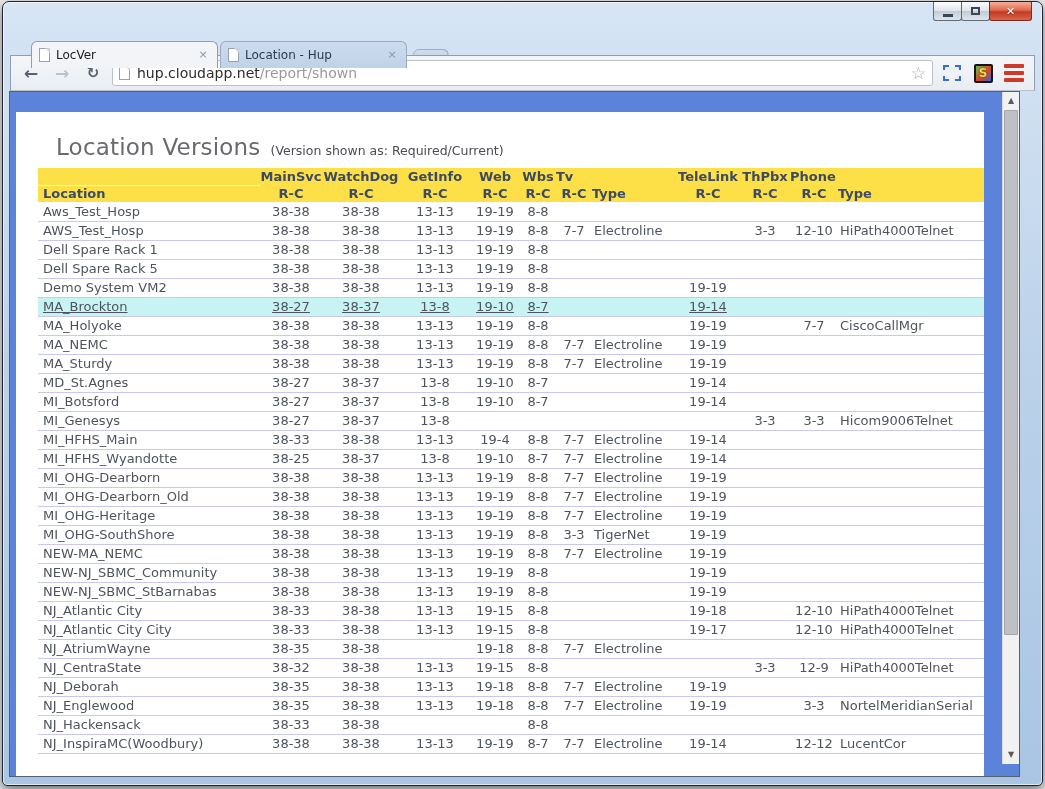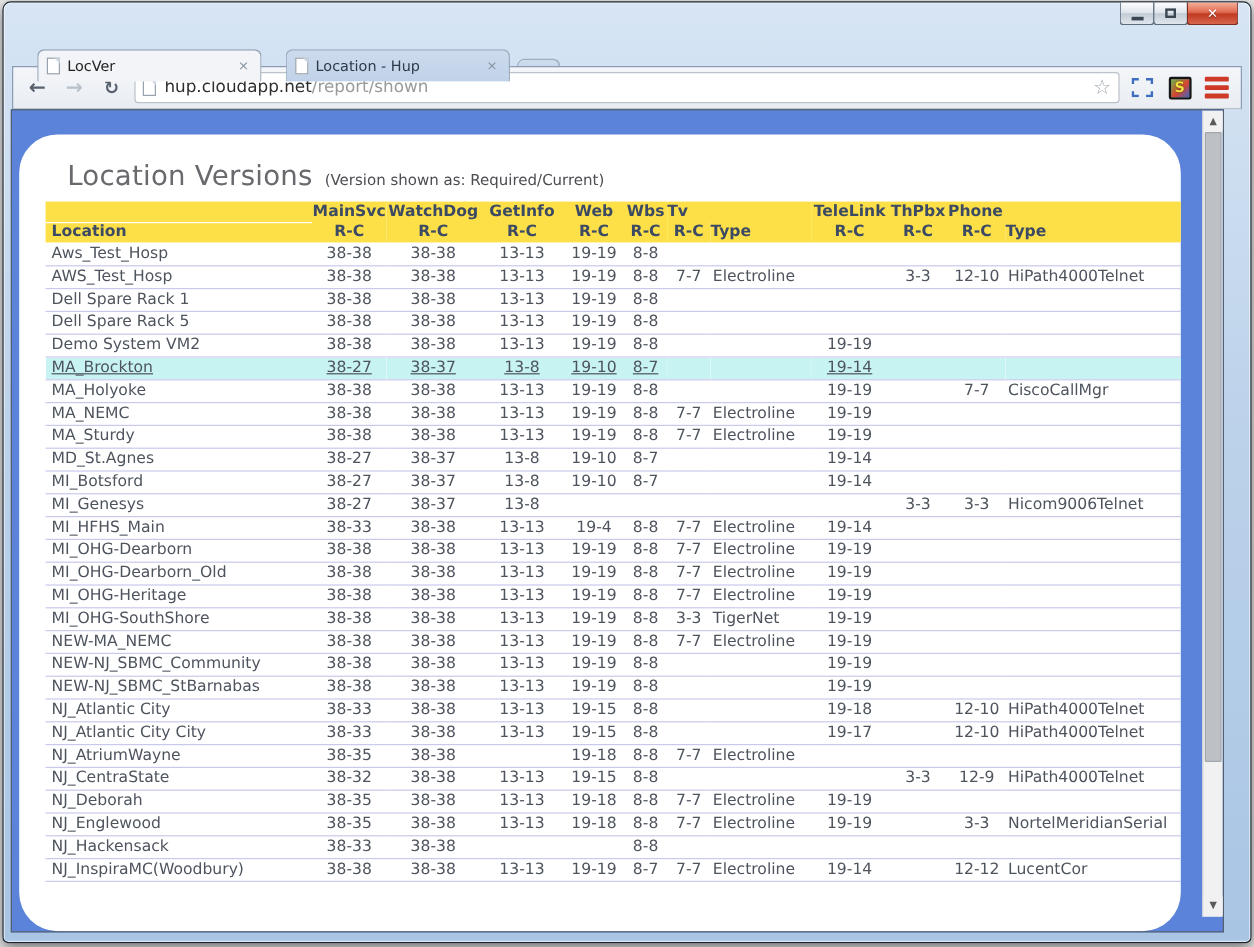--- a/index.html
+++ b/index.html
@@ -20,21 +20,21 @@
     background:linear-gradient(180deg,#f5b09a,#e06a50 45%,#c13a22 55%,#d7654c);
     color:#fff; font-weight:bold; text-shadow:0 1px 1px rgba(0,0,0,.4); }
   .winbtn .minbar { width:10px; height:3px; background:#3a4654; margin-top:8px; }
   .winbtn .maxbox { width:9px; height:8px; border:2px solid #3a4654; }
 
   
   .tabstrip { position:absolute; top:39px; left:28px; height:27px; display:flex; align-items:flex-end; }
   .tab { height:27px; width:187px; display:flex; align-items:center; padding:0 7px;
     border-radius:6px 6px 0 0; font-size:12px; color:#2c3a4c; position:relative; }
   .tab.active { background:#f2f4f7; border:1px solid #8d9db3; border-bottom:none; z-index:3; color:#222; }
-  .tab.inactive { background:linear-gradient(180deg,#cddbee,#c0d2e8); border:1px solid #9aabc2; border-bottom:none; margin-left:20px; z-index:2; }
+  .tab.inactive { background:linear-gradient(180deg,#cddbee,#c0d2e8); border:1px solid #9aabc2; border-bottom:none; margin-left:2px; z-index:2; }
   .tab-label { flex:1; margin-left:6px; white-space:nowrap; overflow:hidden; }
   .tab-close { width:14px; height:14px; font-size:11px; line-height:14px; text-align:center; color:#8b97a5; border-radius:7px; }
   .newtab { width:36px; height:17px; margin-left:5px; margin-bottom:2px; background:linear-gradient(180deg,#cfdcee,#bed0e7);
     border:1px solid #9cadc4; border-radius:4px 8px 0 8px; transform:skewX(-18deg); }
 
   
   .pageicon { width:11px; height:14px; background:#fff; border:1px solid #97a2ae; position:relative; flex:none; }
   .pageicon::after { content:""; position:absolute; top:-1px; right:-1px; border-style:solid; border-width:0 5px 5px 0; border-color:transparent #c9d2dc transparent transparent; }
 
   
@@ -52,21 +52,21 @@
   .extbtn { width:24px; height:24px; display:flex; align-items:center; justify-content:center; }
   .s-icon { width:19px; height:19px; border:2px solid #161616; border-radius:2px;
     background:linear-gradient(135deg,#6db84d 0%,#d8442e 55%,#3a66c8 100%);
     color:#f2e23f; font-weight:bold; font-size:12px; line-height:15px; text-align:center; text-shadow:0 0 1px #000; }
   .menu-icon { display:flex; flex-direction:column; gap:3px; }
   .menu-icon span { width:20px; height:4px; background:#cf3a28; border-radius:1px; }
 
   
   .content { position:absolute; top:89px; left:6px; right:22px; bottom:8px;
     background:#5b83d9; border:1px solid #55606e; overflow:hidden; }
-  .whitebox { position:absolute; top:20px; left:6px; right:35px; bottom:0; background:#fff; overflow:hidden;border-radius:32px; }
+  .whitebox { position:absolute; top:20px; left:6px; right:35px; bottom:0; background:#fff; overflow:hidden; }
 
   .report-head { margin:22px 0 8px 40px; display:flex; align-items:baseline; gap:10px; }
   .report-title { font-size:23px; color:#6a6a6e; letter-spacing:.2px; }
   .report-sub { font-size:12.5px; color:#4c4c52; }
 
   
   table { border-collapse:collapse; table-layout:fixed; width:950px; margin-left:22px; font-size:13px; }
   col.w-location{width:222px} col.w-mainsvc{width:62px} col.w-watchdog{width:78px} col.w-getinfo{width:70px}
   col.w-web{width:50px} col.w-wbs{width:36px} col.w-tvrc{width:36px} col.w-tvtype{width:84px}
   col.w-telelink{width:64px} col.w-thpbx{width:50px} col.w-phonerc{width:48px} col.w-phonetype{width:150px}
@@ -370,20 +370,34 @@
               <td class="c-web">19-4</td>
               <td class="c-wbs">8-8</td>
               <td class="c-tv_rc">7-7</td>
               <td class="c-tv_type">Electroline</td>
               <td class="c-telelink">19-14</td>
               <td class="c-thpbx"></td>
               <td class="c-phone_rc"></td>
               <td class="c-phone_type"></td>
             </tr>
             <tr>
+              <td class="c-location">MI_HFHS_Wyandotte</td>
+              <td class="c-mainsvc">38-25</td>
+              <td class="c-watchdog">38-37</td>
+              <td class="c-getinfo">13-8</td>
+              <td class="c-web">19-10</td>
+              <td class="c-wbs">8-7</td>
+              <td class="c-tv_rc">7-7</td>
+              <td class="c-tv_type">Electroline</td>
+              <td class="c-telelink">19-14</td>
+              <td class="c-thpbx"></td>
+              <td class="c-phone_rc"></td>
+              <td class="c-phone_type"></td>
+            </tr>
+            <tr>
               <td class="c-location">MI_OHG-Dearborn</td>
               <td class="c-mainsvc">38-38</td>
               <td class="c-watchdog">38-38</td>
               <td class="c-getinfo">13-13</td>
               <td class="c-web">19-19</td>
               <td class="c-wbs">8-8</td>
               <td class="c-tv_rc">7-7</td>
               <td class="c-tv_type">Electroline</td>
               <td class="c-telelink">19-19</td>
               <td class="c-thpbx"></td>

